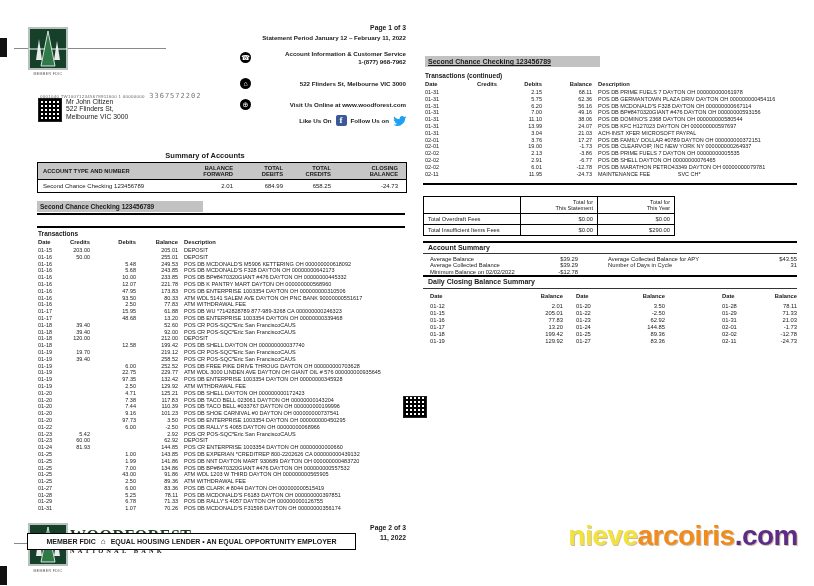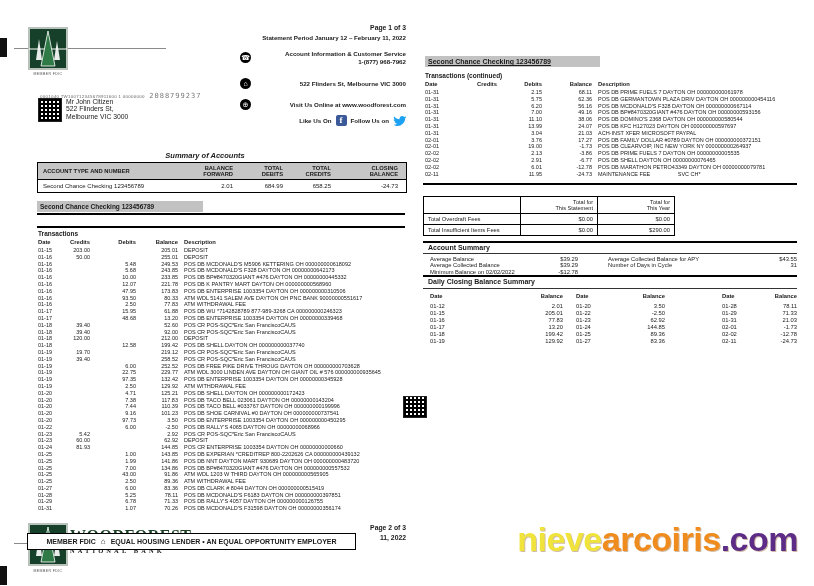--- a/index.html
+++ b/index.html
@@ -68,21 +68,21 @@
   
   .as-title{font-size:7px;font-weight:bold;}
   .pairs .trow{display:flex;justify-content:space-between;font-size:5.8px;line-height:6.3px;white-space:nowrap;}
   .g-dc{display:grid;grid-template-columns:34px 1fr;font-size:5.8px;line-height:7px;white-space:nowrap;}
   .dc-h{font-weight:bold;}
   
   .banner{background:#fff;border:1.5px solid #000;display:flex;align-items:center;
           justify-content:center;gap:5px;font-size:7px;font-weight:bold;white-space:nowrap;}
   .house{font-size:8px;line-height:8px;}
   
-  .wm{font-weight:bold;font-size:34px;letter-spacing:-.5px;white-space:nowrap;
+  .wm{font-weight:bold;font-size:28px;letter-spacing:-.5px;white-space:nowrap;
       text-shadow:1px 1px 0 rgba(120,60,0,.35);}
   .wm1{color:#f0e43c;}
   .wm2{color:#ef8c1d;}
   .wm3{color:#5c2c87;}
 </style>
 </head>
 <body>
 
 <div class="page">
 
@@ -123,31 +123,31 @@
     <span style="font-size:6.2px;font-weight:bold;">Like Us On</span>
     <span class="fb">f</span>
     <span style="font-size:6.2px;font-weight:bold;">Follow Us on</span>
     <svg width="13" height="11" viewBox="0 0 13 11">
       <path d="M12.5 1.5c-.4.3-.9.5-1.4.6C10.7 1.4 10 1 9.2 1 7.7 1 6.5 2.2 6.5 3.7c0 .2 0 .4.1.6C4.4 4.2 2.4 3.1 1.1 1.5c-.6 1-.3 2.3.7 3-.4 0-.8-.1-1.1-.3 0 1.3.9 2.4 2.1 2.6-.4.1-.8.1-1.2 0 .3 1.1 1.3 1.9 2.5 1.9-1 .8-2.3 1.2-3.6 1 1.2.8 2.6 1.2 4.1 1.2 4.9 0 7.6-4.1 7.6-7.6v-.3c.5-.4 1-.9 1.3-1.4z" fill="#1da1f2"></path>
     </svg>
   </div>
 
   <div class="abs" style="left:40px;top:84px;white-space:nowrap;">
     <span class="micr">0001040 TW100712345678911600 1 00000000</span>
-    <span class="micr-num">2088799237</span>
+    <span class="micr-num">3367572202</span>
   </div>
 
   <div class="abs qr" style="left:38px;top:98px;width:22px;height:22px;"></div>
   <div class="abs addr" style="left:66px;top:98px;">
     <div>Mr John Citizen</div>
     <div>522 Flinders St,</div>
     <div>Melbourne VIC 3000</div>
   </div>
 
-  <div class="abs sa-title" style="left:0;top:151px;width:410px;font-style:italic;">Summary of Accounts</div>
+  <div class="abs sa-title" style="left:0;top:151px;width:410px;">Summary of Accounts</div>
   <div class="abs sa-table" style="left:37px;top:162px;width:368px;">
     <div class="sa-grid sa-head">
       <span class="sa-c0">ACCOUNT TYPE AND NUMBER</span>
       <span>BALANCE
 FORWARD</span>
       <span>TOTAL
 DEBITS</span>
       <span>TOTAL
 CREDITS</span>
       <span style="padding-right:8px;">CLOSING

